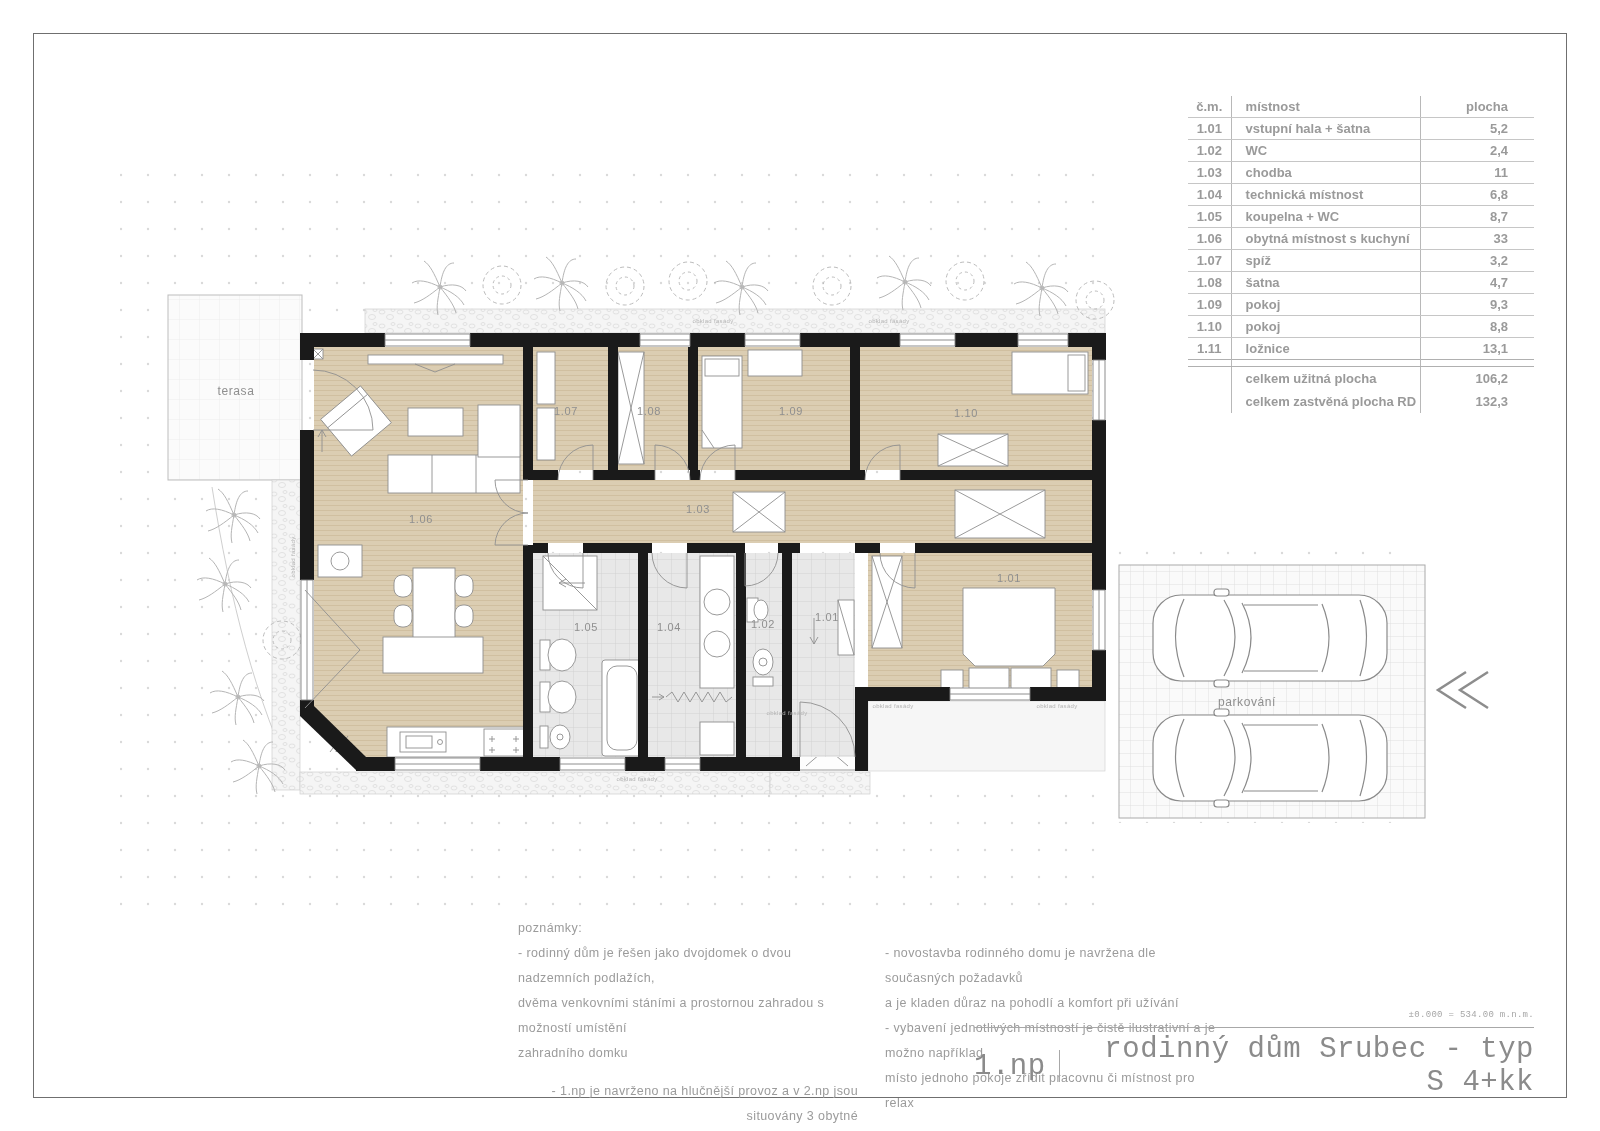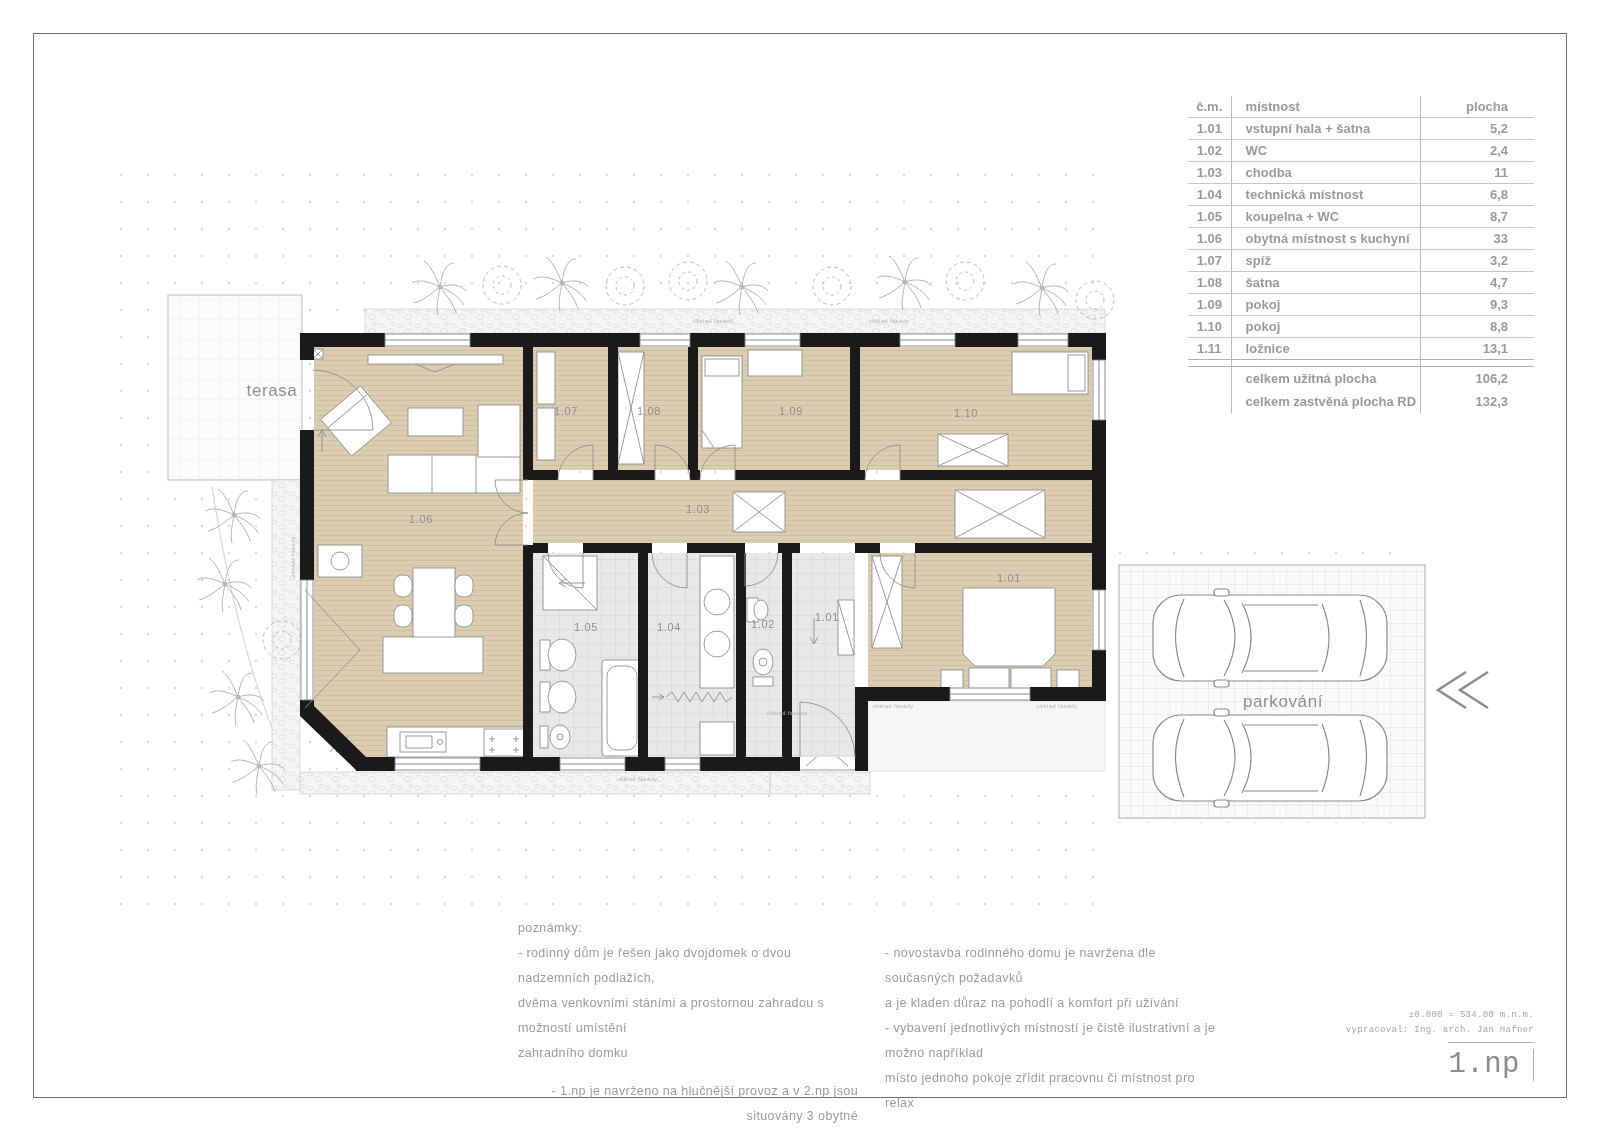--- a/index.html
+++ b/index.html
@@ -4,21 +4,21 @@
 <style>
   html,body{margin:0;padding:0;background:#fff;}
   body{font-family:"Liberation Sans",sans-serif;}
   #sheet{position:relative;width:1600px;height:1131px;background:#fff;overflow:hidden;color:#9a9a9a;}
   .frame{position:absolute;left:33px;top:33px;width:1532px;height:1063px;border:1px solid #6f6f6f;}
   svg.plan{position:absolute;left:0;top:0;}
 
   
   .lbl{position:absolute;transform:translate(-50%,-50%);color:#8f8f8f;letter-spacing:.6px;white-space:nowrap;}
   .room-no{font-size:11px;}
-  .area-lbl{font-size:17px;margin-left:36px;}
+  .area-lbl{font-size:12px;}
   .fac{font-size:6px;color:#b3b3b3;letter-spacing:.3px;}
   .fac.vert{transform:translate(-50%,-50%) rotate(-90deg);}
 
   
   .rtable{position:absolute;left:1188px;top:96px;width:346px;border-collapse:collapse;font-size:13px;color:#9a9a9a;font-weight:bold;}
   .rtable td{height:21px;padding:0;line-height:21px;}
   .rtable .c1{width:46px;text-align:center;}
   .rtable .c2{width:198px;text-align:left;padding-left:14px;border-left:1px solid #b8b8b8;border-right:1px solid #b8b8b8;}
   .rtable .c3{width:96px;text-align:right;padding-right:26px;}
   .rtable tr.hline td{border-bottom:1px solid #c6c6c6;}
@@ -446,19 +446,19 @@
   </div>
   <div class="notes" id="notes-right">
     <div>- novostavba rodinného domu je navržena dle současných požadavků</div>
     <div>a je kladen důraz na pohodlí a komfort při užívání</div>
     <div>- vybavení jednotlivých místností je čistě ilustrativní a je možno například</div>
     <div>místo jednoho pokoje zřídit pracovnu či místnost pro relax</div>
   </div>
 
   <div id="title-block">
     <div class="small">±0.000 = 534.00 m.n.m.</div>
-    <div class="small">vypracoval: Ing. arch. Jan Hafner</div>
     <div class="tb-main">
       <span>1.np</span>
       <span class="tb-div"></span>
+      <span>rodinný dům Srubec - typ S 4+kk</span>
     </div>
   </div>
 </div>
 
 </body></html>

